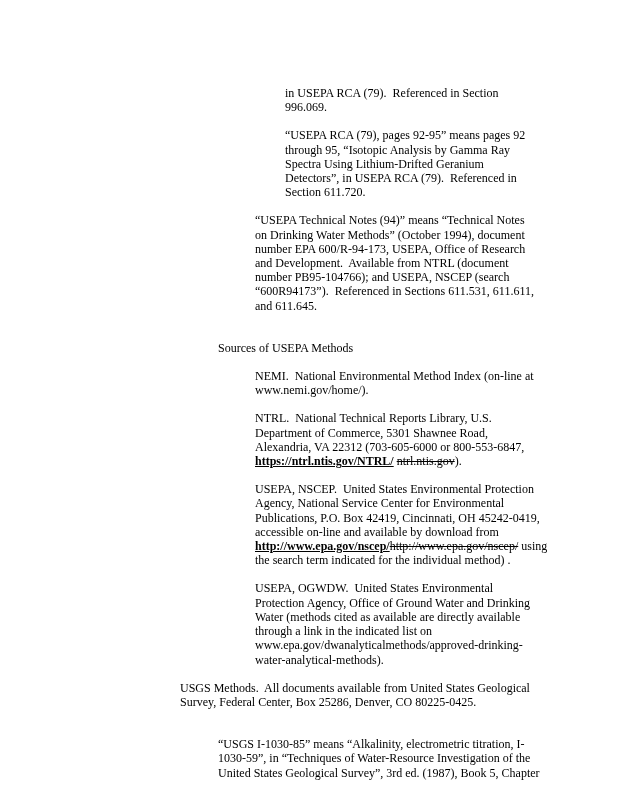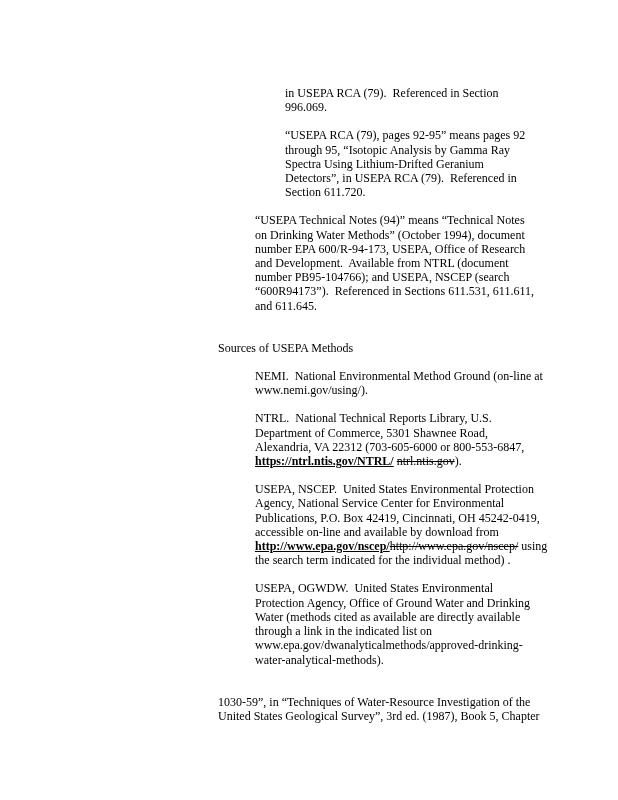--- a/index.html
+++ b/index.html
@@ -45,19 +45,20 @@
 </style>
 </head>
 <body>
 
 <div class="page">
   <div class="doc" id="doc">
       <div class="para indent-3"><div class="line"><span class="n">in USEPA RCA (79).  Referenced in Section</span></div><div class="line"><span class="n">996.069.</span></div></div>
       <div class="para indent-3"><div class="line"><span class="n">“USEPA RCA (79), pages 92-95” means pages 92</span></div><div class="line"><span class="n">through 95, “Isotopic Analysis by Gamma Ray</span></div><div class="line"><span class="n">Spectra Using Lithium-Drifted Geranium</span></div><div class="line"><span class="n">Detectors”, in USEPA RCA (79).  Referenced in</span></div><div class="line"><span class="n">Section 611.720.</span></div></div>
       <div class="para indent-2"><div class="line"><span class="n">“USEPA Technical Notes (94)” means “Technical Notes</span></div><div class="line"><span class="n">on Drinking Water Methods” (October 1994), document</span></div><div class="line"><span class="n">number EPA 600/R-94-173, USEPA, Office of Research</span></div><div class="line"><span class="n">and Development.  Available from NTRL (document</span></div><div class="line"><span class="n">number PB95-104766); and USEPA, NSCEP (search</span></div><div class="line"><span class="n">“600R94173”).  Referenced in Sections 611.531, 611.611,</span></div><div class="line"><span class="n">and 611.645.</span></div></div>
       <div class="para indent-1"><div class="line"><span class="n">Sources of USEPA Methods</span></div></div>
-      <div class="para indent-2"><div class="line"><span class="n">NEMI.  National Environmental Method Ground (on-line at</span></div><div class="line"><span class="n">www.nemi.gov/using/).</span></div></div>
+      <div class="para indent-2"><div class="line"><span class="n">NEMI.  National Environmental Method Index (on-line at</span></div><div class="line"><span class="n">www.nemi.gov/home/).</span></div></div>
       <div class="para indent-2"><div class="line"><span class="n">NTRL.  National Technical Reports Library, U.S.</span></div><div class="line"><span class="n">Department of Commerce, 5301 Shawnee Road,</span></div><div class="line"><span class="n">Alexandria, VA 22312 (703-605-6000 or 800-553-6847,</span></div><div class="line"><span class="u">https://ntrl.ntis.gov/NTRL/</span><span class="n"> </span><span class="st">ntrl.ntis.gov</span><span class="n">).</span></div></div>
       <div class="para indent-2"><div class="line"><span class="n">USEPA, NSCEP.  United States Environmental Protection</span></div><div class="line"><span class="n">Agency, National Service Center for Environmental</span></div><div class="line"><span class="n">Publications, P.O. Box 42419, Cincinnati, OH 45242-0419,</span></div><div class="line"><span class="n">accessible on-line and available by download from</span></div><div class="line"><span class="u">http://www.epa.gov/nscep/</span><span class="st">http://www.epa.gov/nscep/</span><span class="n"> using</span></div><div class="line"><span class="n">the search term indicated for the individual method) .</span></div></div>
       <div class="para indent-2"><div class="line"><span class="n">USEPA, OGWDW.  United States Environmental</span></div><div class="line"><span class="n">Protection Agency, Office of Ground Water and Drinking</span></div><div class="line"><span class="n">Water (methods cited as available are directly available</span></div><div class="line"><span class="n">through a link in the indicated list on</span></div><div class="line"><span class="n">www.epa.gov/dwanalyticalmethods/approved-drinking-</span></div><div class="line"><span class="n">water-analytical-methods).</span></div></div>
-      <div class="para indent-1"><div class="line"><span class="n">1030-59”, in “Techniques of Water-Resource Investigation of the</span></div><div class="line"><span class="n">United States Geological Survey”, 3rd ed. (1987), Book 5, Chapter</span></div></div>
+      <div class="para indent-0"><div class="line"><span class="n">USGS Methods.  All documents available from United States Geological</span></div><div class="line"><span class="n">Survey, Federal Center, Box 25286, Denver, CO 80225-0425.</span></div></div>
+      <div class="para indent-1"><div class="line"><span class="n">“USGS I-1030-85” means “Alkalinity, electrometric titration, I-</span></div><div class="line"><span class="n">1030-59”, in “Techniques of Water-Resource Investigation of the</span></div><div class="line"><span class="n">United States Geological Survey”, 3rd ed. (1987), Book 5, Chapter</span></div></div>
     </div>
 </div>
 
 </body></html>

